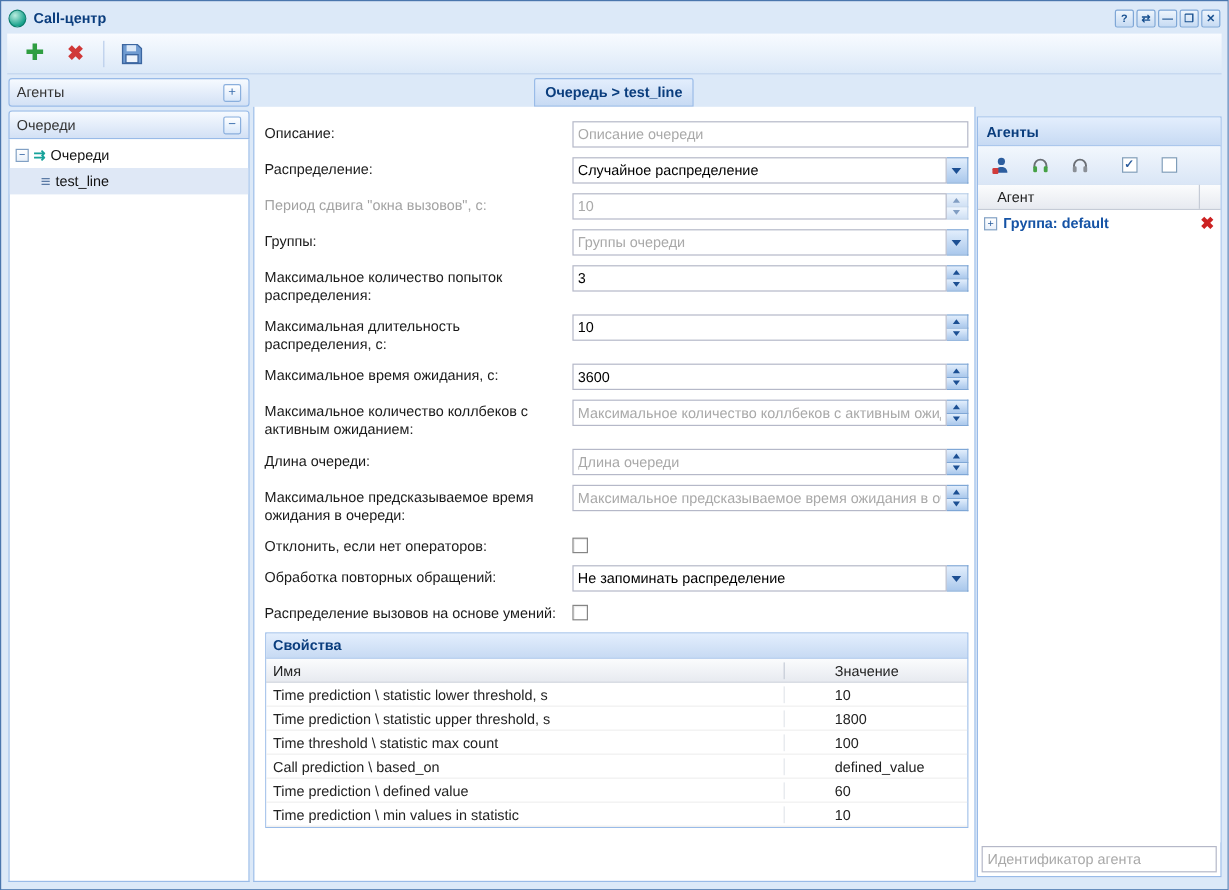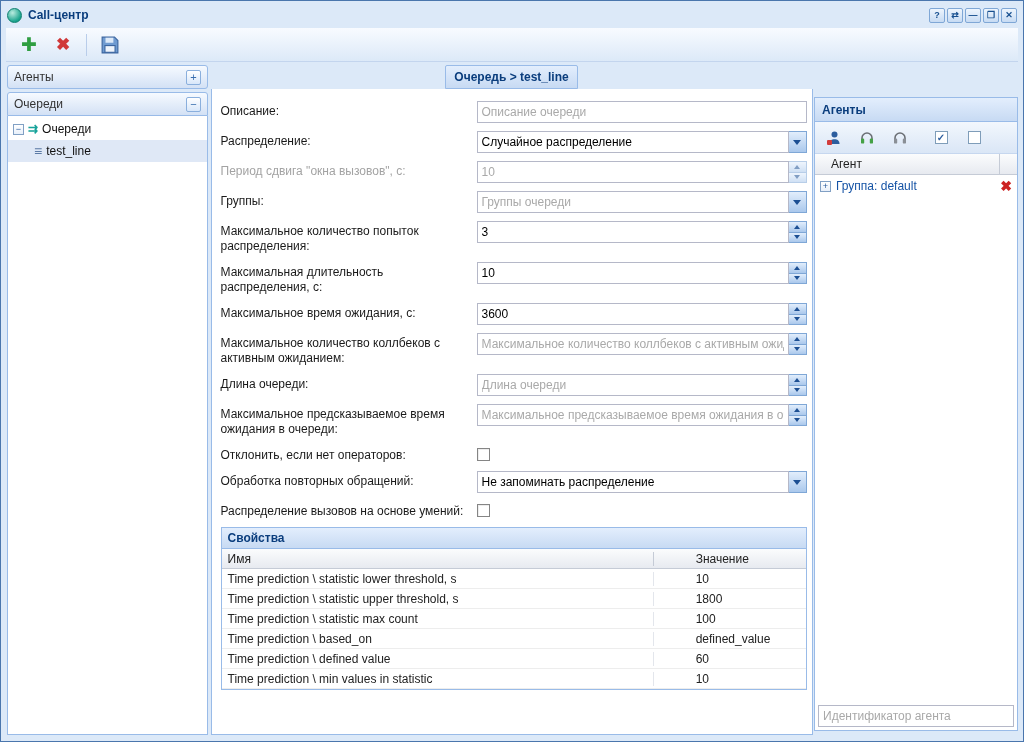--- a/index.html
+++ b/index.html
@@ -103,21 +103,21 @@
   .cb-icon { width: 13px; height: 13px; border: 1px solid #7f9db9; background: #fff;
     display: flex; align-items: center; justify-content: center;
     font-size: 10px; font-weight: bold; color: #2c5d9e; line-height: 1; }
   .rp-grid-header { height: 21px; flex: 0 0 21px; display: flex;
     background: linear-gradient(#fbfcfd, #e7eaf0); border-bottom: 1px solid #c5cbd6; }
   .rp-gh-cell { flex: 1; display: flex; align-items: center; padding-left: 6px; color: #222;
     border-right: 1px solid #c5cbd6; cursor: pointer; margin-left: 10px; }
   .rp-gh-cell2 { width: 17px; flex: 0 0 17px; }
   .rp-body { flex: 1; background: #fff; overflow: hidden; }
   .group-row { height: 22px; display: flex; align-items: center; gap: 5px; padding: 0 5px; cursor: pointer; }
-  .group-label { font-weight: normal; color: #1553a5; }
+  .group-label { font-weight: bold; color: #1553a5; }
   .group-del { margin-left: auto; font-size: 14px; font-weight: bold; color: #cc2222; cursor: pointer; line-height: 1; }
   .rp-footer { flex: 0 0 28px; padding: 3px; }
   .rp-footer .tfield { width: 100%; height: 22px; }
 </style>
 </head>
 <body>
 
 <div class="window">
 
   <div class="titlebar">
@@ -311,25 +311,25 @@
         </div>
         <div class="pg-row">
           <div class="pg-c1">Time prediction \ statistic lower threshold, s</div>
           <div class="pg-c2">10</div>
         </div>
         <div class="pg-row">
           <div class="pg-c1">Time prediction \ statistic upper threshold, s</div>
           <div class="pg-c2">1800</div>
         </div>
         <div class="pg-row">
-          <div class="pg-c1">Time prediction \ statistic max count</div>
+          <div class="pg-c1">Time threshold \ statistic max count</div>
           <div class="pg-c2">100</div>
         </div>
         <div class="pg-row">
-          <div class="pg-c1">Time prediction \ based_on</div>
+          <div class="pg-c1">Call prediction \ based_on</div>
           <div class="pg-c2">defined_value</div>
         </div>
         <div class="pg-row">
           <div class="pg-c1">Time prediction \ defined value</div>
           <div class="pg-c2">60</div>
         </div>
         <div class="pg-row">
           <div class="pg-c1">Time prediction \ min values in statistic</div>
           <div class="pg-c2">10</div>
         </div>

